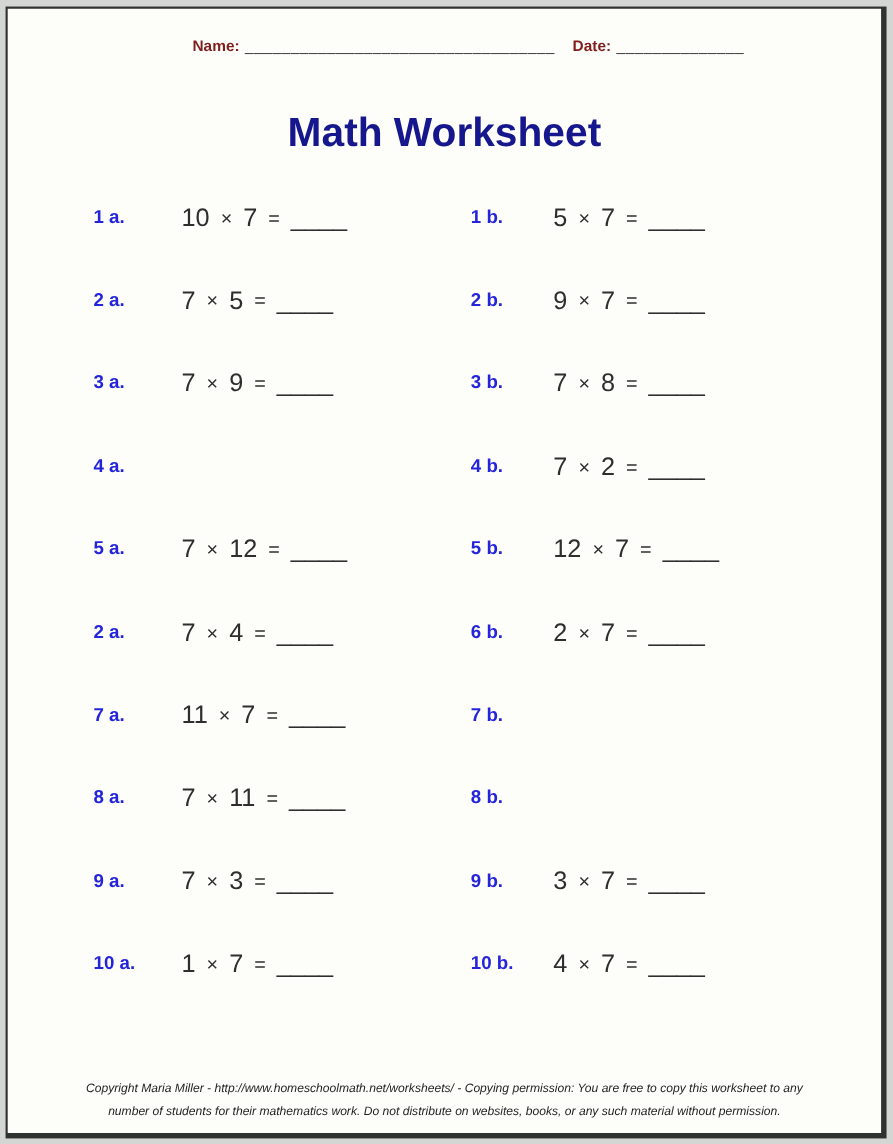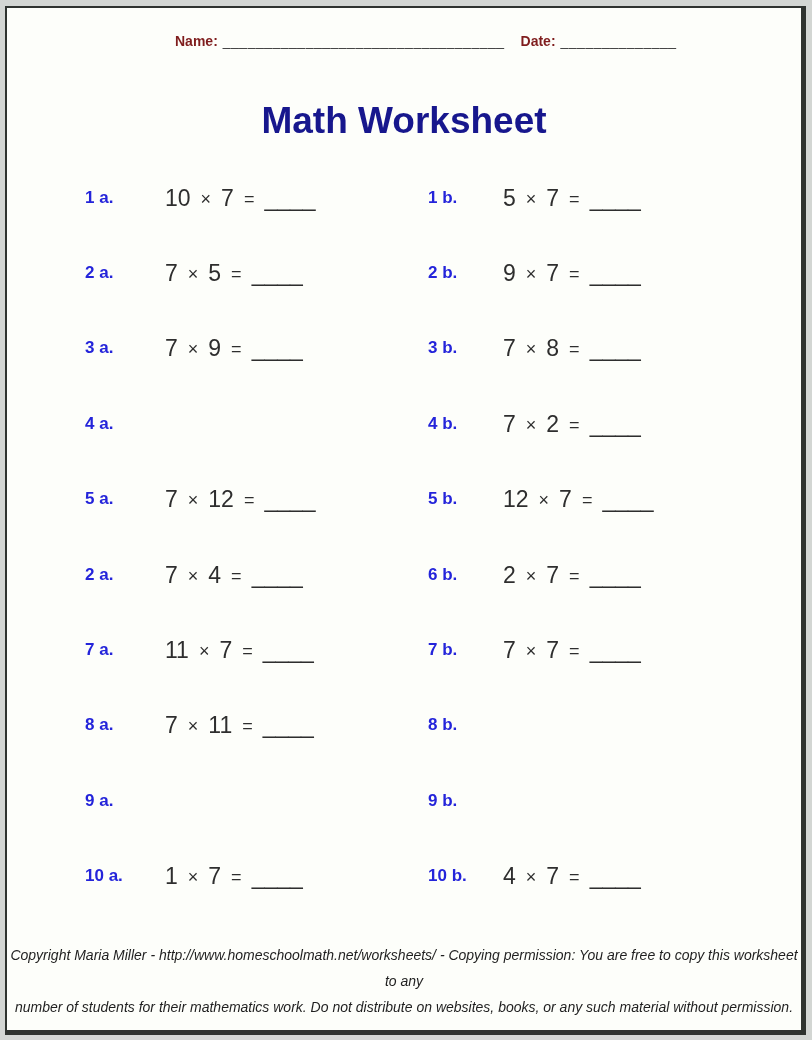--- a/index.html
+++ b/index.html
@@ -99,21 +99,21 @@
     letter-spacing: 0px;
   }
   
   .footer {
     position: absolute;
     bottom: 9px;
     left: 0;
     width: 100%;
     text-align: center;
     font-style: italic;
-    font-size: 14px;
+    font-size: 11px;
     line-height: 1.85;
     color: #1f1f1f;
   }
 </style>
 </head>
 <body>
 
 <div class="page">
 
   <div class="header">
@@ -162,32 +162,33 @@
       <span class="num ca">2 a.</span>
       <span class="expr ea"><span>7</span><span class="op">×</span><span>4</span><span class="op">=</span><span class="blank">____</span></span>
       <span class="num cb">6 b.</span>
       <span class="expr eb"><span>2</span><span class="op">×</span><span>7</span><span class="op">=</span><span class="blank">____</span></span>
     </div>
 
     <div class="prow">
       <span class="num ca">7 a.</span>
       <span class="expr ea"><span>11</span><span class="op">×</span><span>7</span><span class="op">=</span><span class="blank">____</span></span>
       <span class="num cb">7 b.</span>
-      <span class="expr eb"><span>7</span><span class="op">×</span><span>7</span><span class="op">=</span><span class="blank">____</span></span>
     </div>
 
     <div class="prow">
       <span class="num ca">8 a.</span>
       <span class="expr ea"><span>7</span><span class="op">×</span><span>11</span><span class="op">=</span><span class="blank">____</span></span>
       <span class="num cb">8 b.</span>
     </div>
 
     <div class="prow">
       <span class="num ca">9 a.</span>
+      <span class="expr ea"><span>7</span><span class="op">×</span><span>3</span><span class="op">=</span><span class="blank">____</span></span>
       <span class="num cb">9 b.</span>
+      <span class="expr eb"><span>3</span><span class="op">×</span><span>7</span><span class="op">=</span><span class="blank">____</span></span>
     </div>
 
     <div class="prow">
       <span class="num ca">10 a.</span>
       <span class="expr ea"><span>1</span><span class="op">×</span><span>7</span><span class="op">=</span><span class="blank">____</span></span>
       <span class="num cb">10 b.</span>
       <span class="expr eb"><span>4</span><span class="op">×</span><span>7</span><span class="op">=</span><span class="blank">____</span></span>
     </div>
 
   </div>

